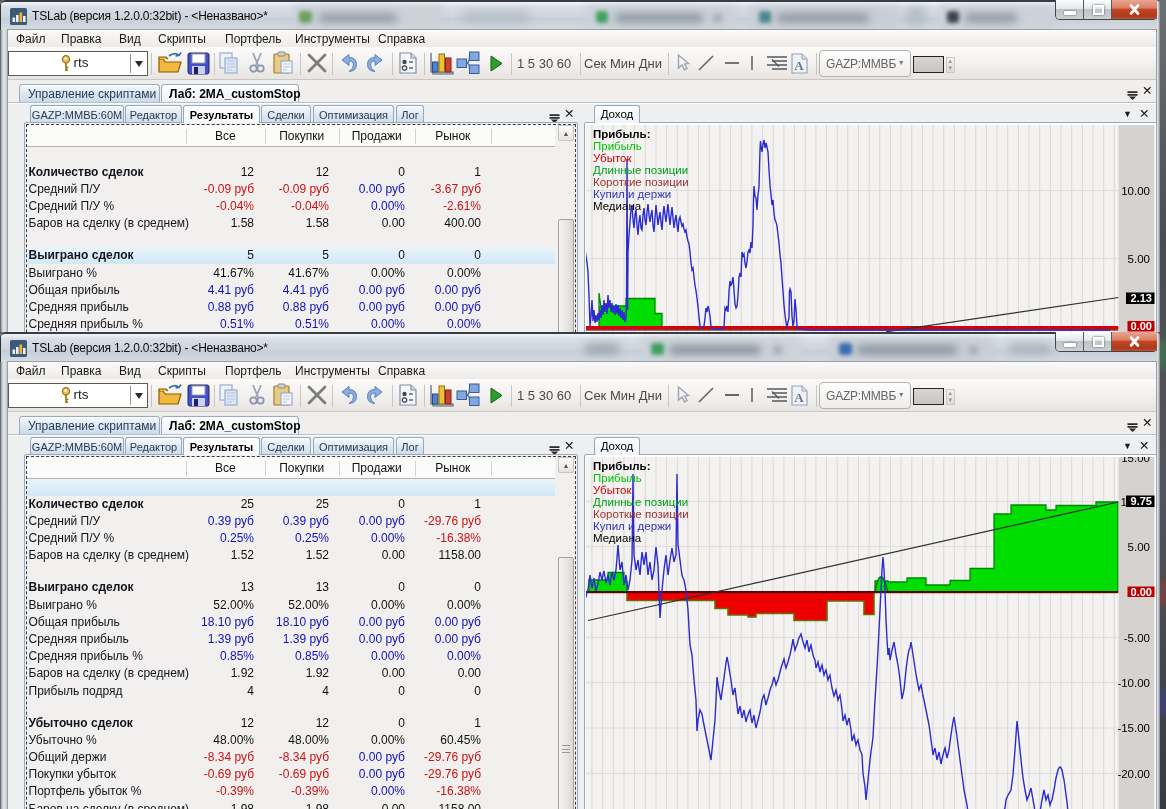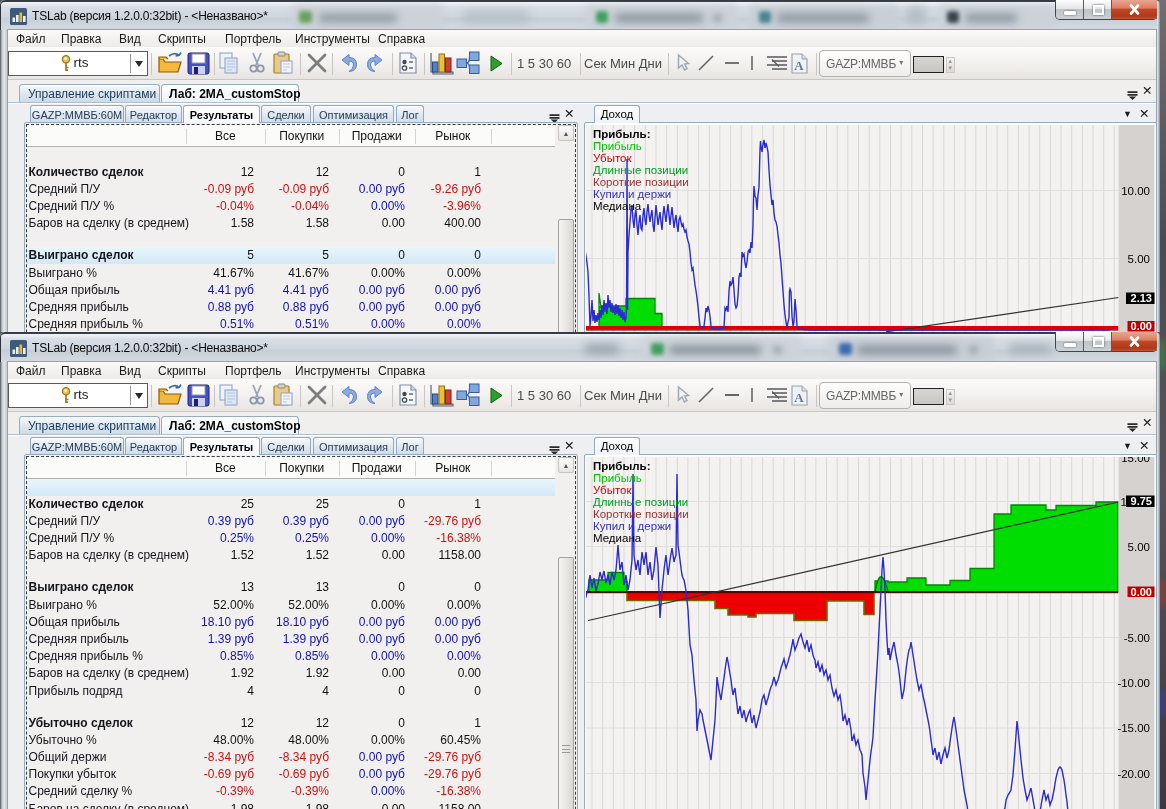--- a/index.html
+++ b/index.html
@@ -279,28 +279,28 @@
         <div class="tc ck" style="left:159.5px;width:68px">12</div>
         <div class="tc ck" style="left:238px;width:64.5px">12</div>
         <div class="tc ck" style="left:312.5px;width:66px">0</div>
         <div class="tc ck" style="left:388px;width:66.5px">1</div>
       </div>
       <div class="trow" style="top:180.9px">
         <div class="tl">Средний П/У</div>
         <div class="tc cn" style="left:159.5px;width:68px">-0.09 руб</div>
         <div class="tc cn" style="left:238px;width:64.5px">-0.09 руб</div>
         <div class="tc cp" style="left:312.5px;width:66px">0.00 руб</div>
-        <div class="tc cn" style="left:388px;width:66.5px">-9.26 руб</div>
+        <div class="tc cn" style="left:388px;width:66.5px">-3.67 руб</div>
       </div>
       <div class="trow" style="top:198.1px">
         <div class="tl">Средний П/У %</div>
         <div class="tc cn" style="left:159.5px;width:68px">-0.04%</div>
         <div class="tc cn" style="left:238px;width:64.5px">-0.04%</div>
         <div class="tc cp" style="left:312.5px;width:66px">0.00%</div>
-        <div class="tc cn" style="left:388px;width:66.5px">-3.96%</div>
+        <div class="tc cn" style="left:388px;width:66.5px">-2.61%</div>
       </div>
       <div class="trow" style="top:215.3px">
         <div class="tl">Баров на сделку (в среднем)</div>
         <div class="tc ck" style="left:159.5px;width:68px">1.58</div>
         <div class="tc ck" style="left:238px;width:64.5px">1.58</div>
         <div class="tc ck" style="left:312.5px;width:66px">0.00</div>
         <div class="tc ck" style="left:388px;width:66.5px">400.00</div>
       </div>
       <div class="trow hl" style="top:247.3px">
         <div class="tl b">Выиграно сделок</div>
@@ -666,21 +666,21 @@
         <div class="tc cn" style="left:388px;width:66.5px">-29.76 руб</div>
       </div>
       <div class="trow" style="top:434.1px">
         <div class="tl">Покупки убыток</div>
         <div class="tc cn" style="left:159.5px;width:68px">-0.69 руб</div>
         <div class="tc cn" style="left:238px;width:64.5px">-0.69 руб</div>
         <div class="tc cp" style="left:312.5px;width:66px">0.00 руб</div>
         <div class="tc cn" style="left:388px;width:66.5px">-29.76 руб</div>
       </div>
       <div class="trow" style="top:451.3px">
-        <div class="tl">Средний сделку %</div>
+        <div class="tl">Портфель убыток %</div>
         <div class="tc cn" style="left:159.5px;width:68px">-0.39%</div>
         <div class="tc cn" style="left:238px;width:64.5px">-0.39%</div>
         <div class="tc cp" style="left:312.5px;width:66px">0.00%</div>
         <div class="tc cn" style="left:388px;width:66.5px">-16.38%</div>
       </div>
       <div class="trow" style="top:468.5px">
         <div class="tl">Баров на сделку (в среднем)</div>
         <div class="tc ck" style="left:159.5px;width:68px">1.98</div>
         <div class="tc ck" style="left:238px;width:64.5px">1.98</div>
         <div class="tc ck" style="left:312.5px;width:66px">0.00</div>

